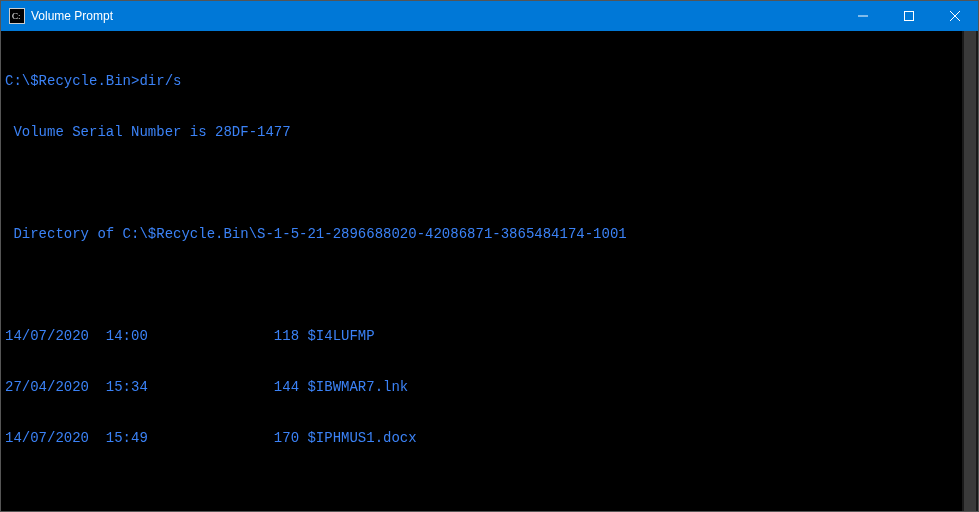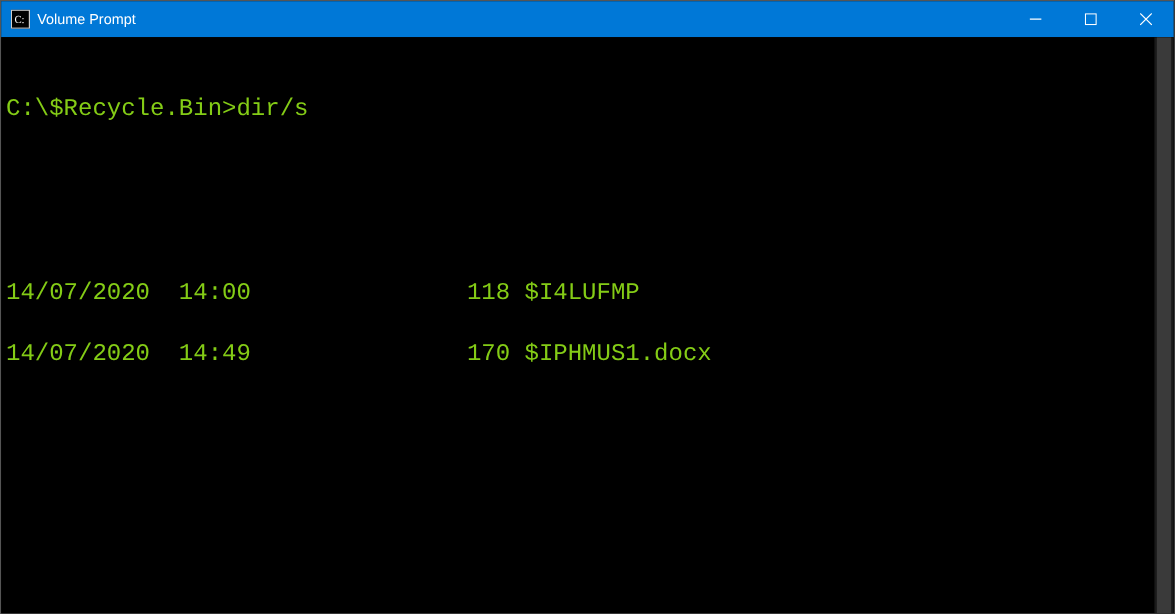--- a/index.html
+++ b/index.html
@@ -41,24 +41,24 @@
     width: 46px;
     height: 30px;
     display: inline-flex;
     align-items: center;
     justify-content: center;
     color: #fff;
   }
   .terminal {
     flex: 1;
     background: #000;
-    color: #84cc16;
-    font-size: 20px;
+    color: #3b82f6;
+    font-size: 14px;
     line-height: 17px;
-    padding: 18px 4px;
+    padding: 8px 4px;
     white-space: pre;
     overflow: hidden;
     position: relative;
   }
   .terminal .line { display: block; }
   .scrollbar {
     position: absolute;
     right: 0;
     top: 0;
     width: 16px;
@@ -101,24 +101,27 @@
     <span class="winbtn close">
       <svg width="10" height="10" viewBox="0 0 10 10">
           <line x1="0" y1="0" x2="10" y2="10" stroke="#fff" stroke-width="1"></line>
           <line x1="10" y1="0" x2="0" y2="10" stroke="#fff" stroke-width="1"></line>
         </svg>
     </span>
   </div>
 
   <div class="terminal">
     <span class="line"><span>C:\$Recycle.Bin&gt;</span><span>dir/s</span></span>
+    <span class="line"> Volume Serial Number is 28DF-1477</span>
     <span class="line"> </span>
+    <span class="line"> Directory of C:\$Recycle.Bin\S-1-5-21-2896688020-42086871-3865484174-1001</span>
     <span class="line"> </span>
     <span class="line">14/07/2020  14:00               118 $I4LUFMP</span>
-    <span class="line">14/07/2020  14:49               170 $IPHMUS1.docx</span>
+    <span class="line">27/04/2020  15:34               144 $IBWMAR7.lnk</span>
+    <span class="line">14/07/2020  15:49               170 $IPHMUS1.docx</span>
     
     
     
     
     
     
     
     
     
     

